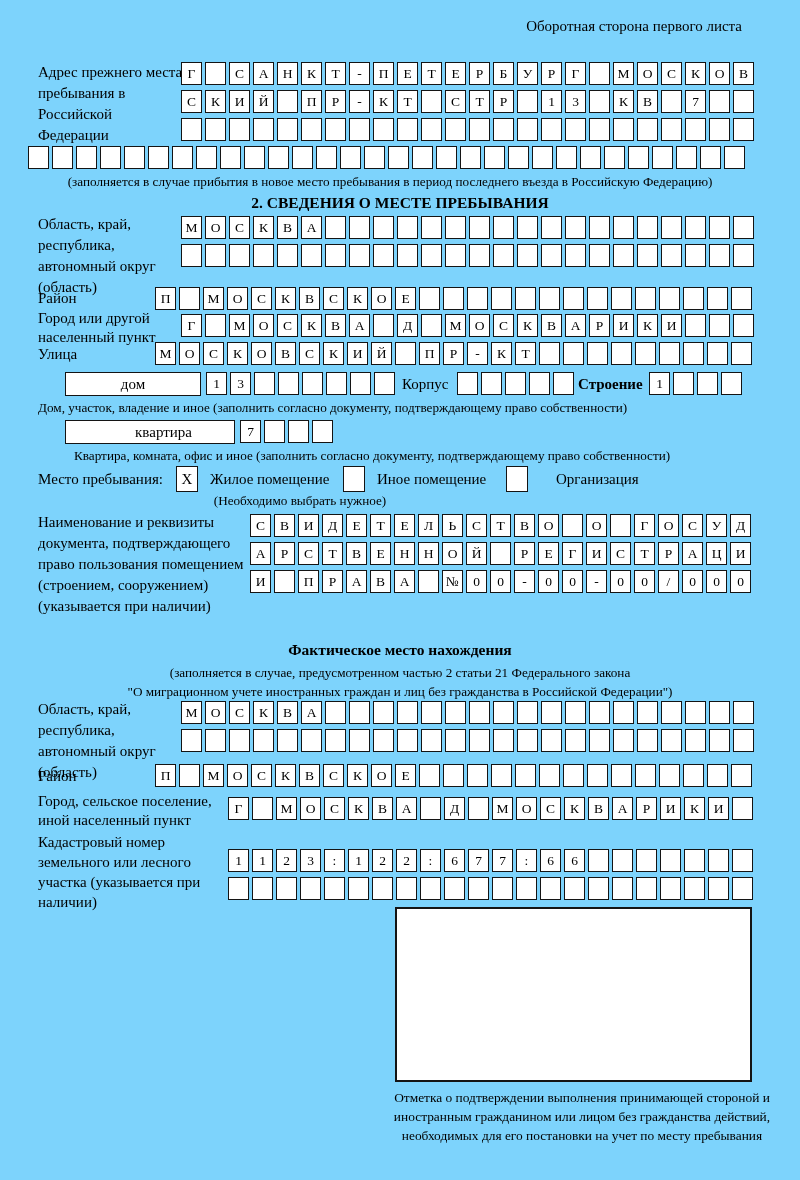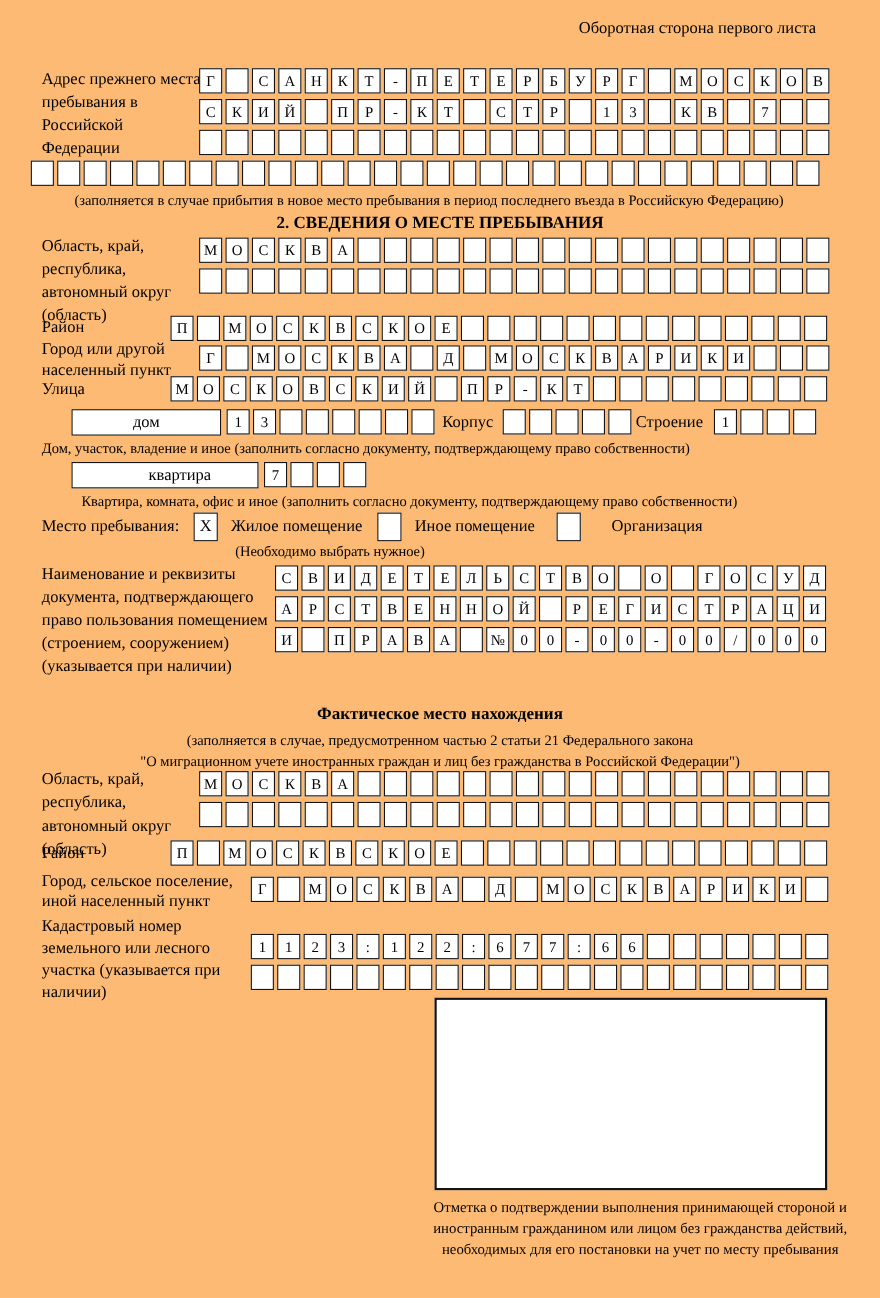--- a/index.html
+++ b/index.html
@@ -1,18 +1,18 @@
 <!DOCTYPE html>
 <html><head>
 <meta charset="utf-8">
 <style>
   * { margin:0; padding:0; box-sizing:border-box; }
   html,body { background:#fff; }
   body { width:800px; font-family:"Liberation Serif","DejaVu Serif",serif; color:#000; }
-  #page { position:relative; width:800px; height:1180px; background:#fdba74; overflow:hidden; }
+  #page { position:relative; width:800px; height:1180px; background:#7dd3fc; overflow:hidden; }
   .lbl { position:absolute; font-size:15px; line-height:21px; }
   .cap { position:absolute; font-size:13.2px; line-height:18px; }
   .title { position:absolute; font-weight:bold; font-size:15.5px; }
   .center { text-align:center; }
 
   .boxrow { position:absolute; display:flex; gap:3px; }
   .cell {
     flex:0 0 21px; width:21px; height:23px;
     border:1.6px solid #141414;
     display:flex; align-items:center; justify-content:center;
@@ -304,21 +304,21 @@
       <div class="cell"></div>
     </div>
   <div class="lbl" style="left:402px; top:374px;">Корпус</div>
   <div class="boxrow" style="left:457px; top:372px;">
       <div class="cell"></div>
       <div class="cell"></div>
       <div class="cell"></div>
       <div class="cell"></div>
       <div class="cell"></div>
     </div>
-  <div class="lbl" style="left:578px; top:374px;">Строение</div>
+  <div class="lbl" style="left:578px; top:374px;font-weight:bold;">Строение</div>
   <div class="boxrow" style="left:649px; top:372px;">
       <div class="cell">1</div>
       <div class="cell"></div>
       <div class="cell"></div>
       <div class="cell"></div>
     </div>
   <div class="cap" style="left:38px; top:399px;">Дом, участок, владение и иное (заполнить согласно документу, подтверждающему право собственности)</div>
 
   <div class="fieldbox" style="left:65px; top:420px; width:170px;padding-left:27px;">квартира</div>
   <div class="boxrow" style="left:240px; top:420px;">

